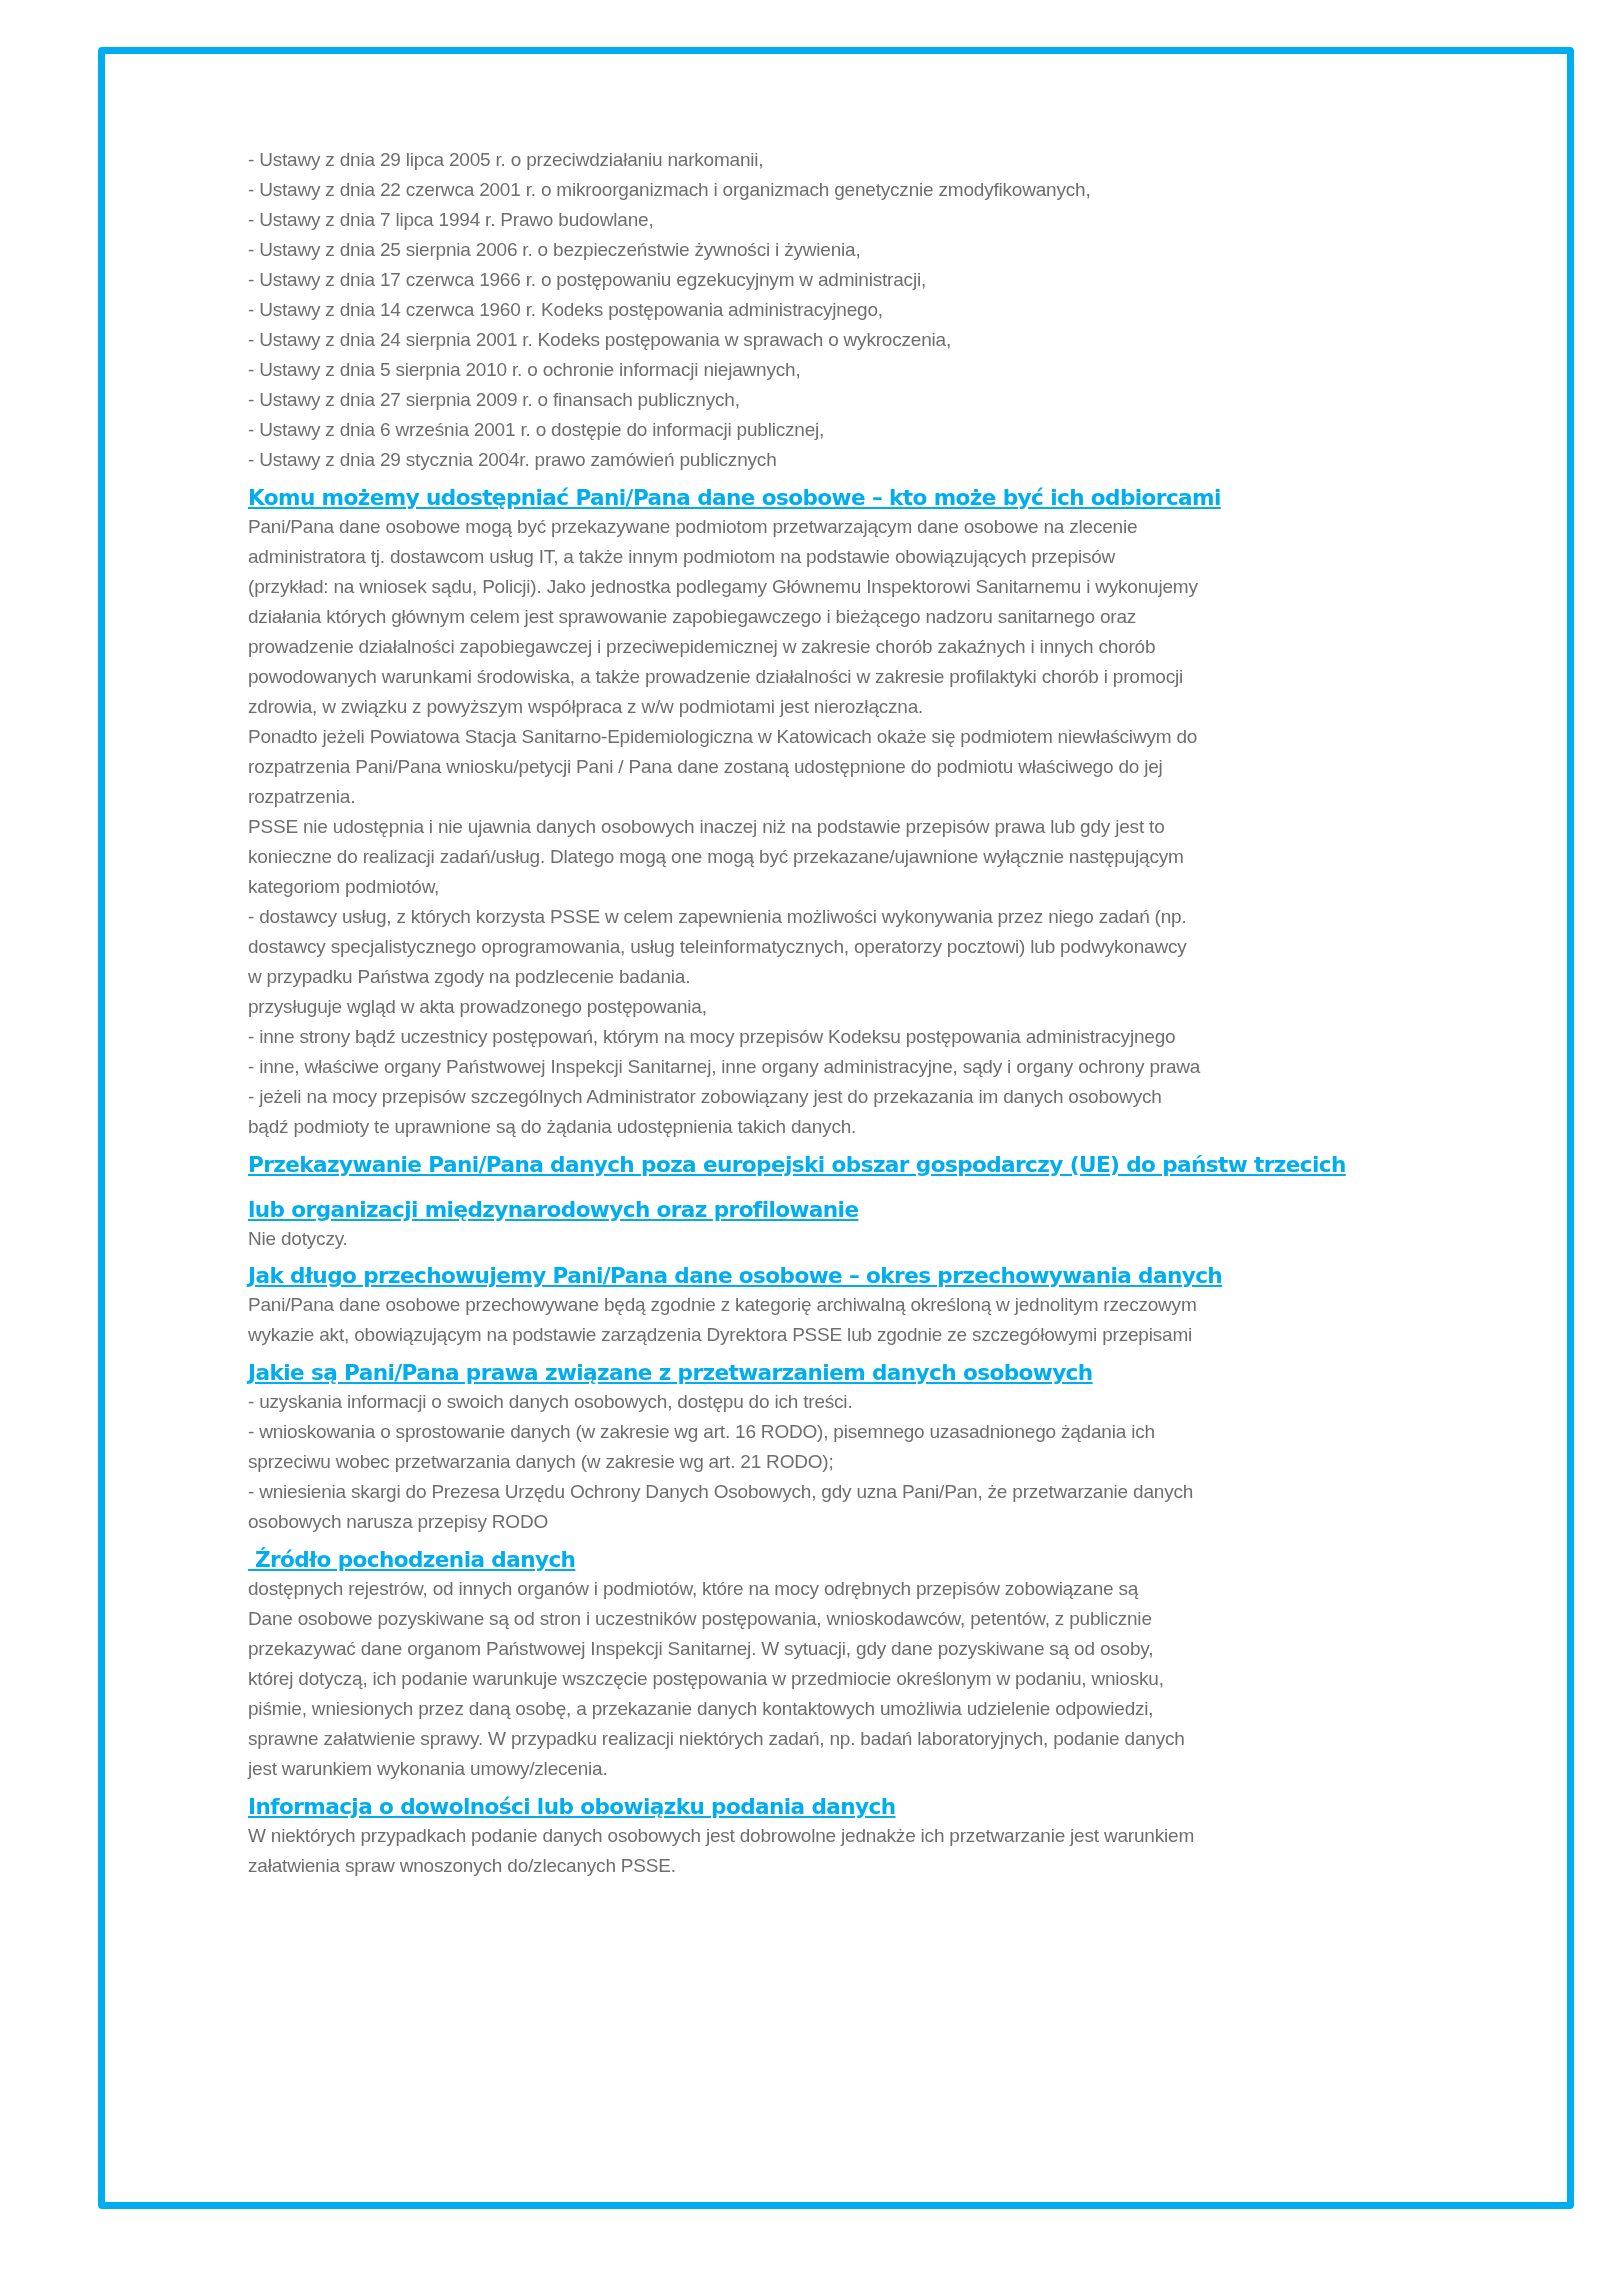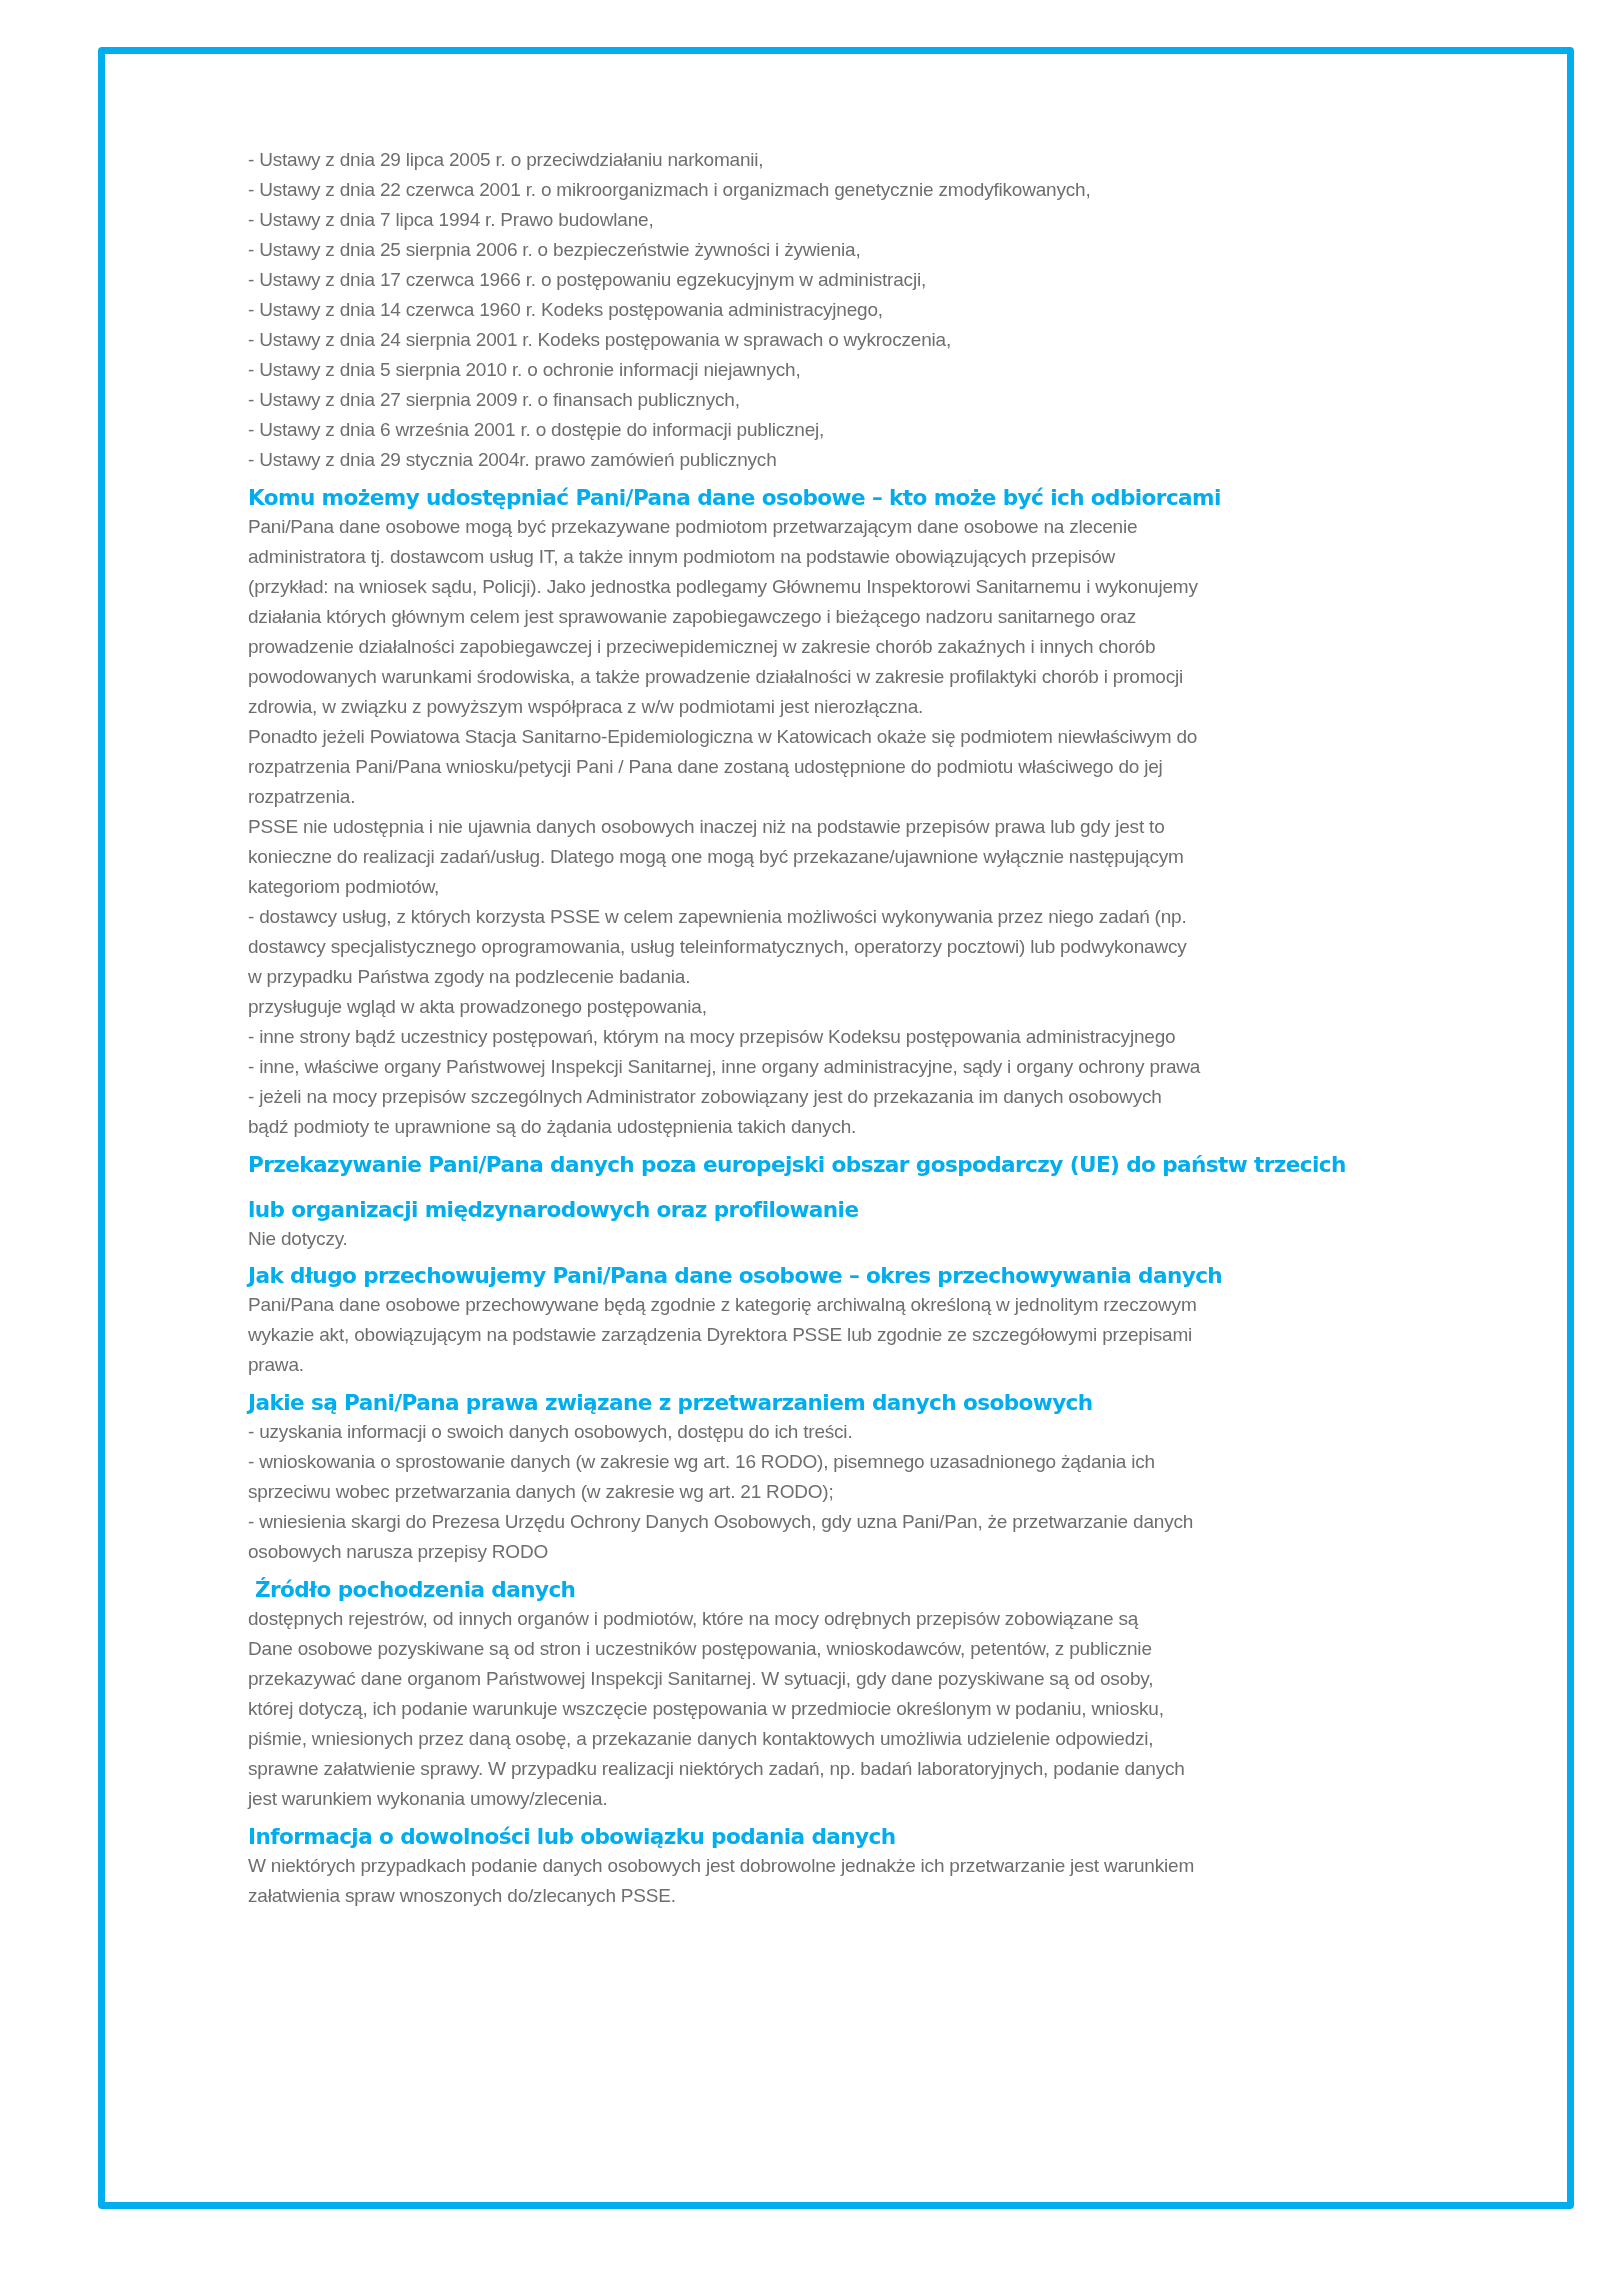--- a/index.html
+++ b/index.html
@@ -11,20 +11,21 @@
     .content {
       position: absolute; left: 248px; top: 145px; width: 1137px;
       font-family: "Liberation Sans", sans-serif; font-size: 19px; line-height: 30px;
       color: #6e6e6e; letter-spacing: -0.2px;
     }
     .content p { margin: 0; white-space: nowrap; }
     h2 {
       font-family: "DejaVu Sans", sans-serif; font-weight: bold; color: #00aeef;
       font-size: 21.6px; line-height: 29px; margin: 7.8px 0 0 0; letter-spacing: -0.6px;
       white-space: nowrap;
+      text-decoration: underline;
     }
   </style>
 </head>
 <body>
 
 <div class="page-frame"></div>
 
 <div class="content" id="content">
   <div id="law-list">
       <p>- Ustawy z dnia 29 lipca 2005 r. o przeciwdziałaniu narkomanii,</p>
@@ -70,21 +71,20 @@
     <h2 style="margin-top:16px">lub organizacji międzynarodowych oraz profilowanie</h2>
     <div>
         <p>Nie dotyczy.</p>
       </div>
   </div>
   <div>
     <h2>Jak długo przechowujemy Pani/Pana dane osobowe – okres przechowywania danych</h2>
     <div>
         <p>Pani/Pana dane osobowe przechowywane będą zgodnie z kategorię archiwalną określoną w jednolitym rzeczowym</p>
         <p>wykazie akt, obowiązującym na podstawie zarządzenia Dyrektora PSSE lub zgodnie ze szczegółowymi przepisami</p>
-        <p>prawa.</p>
       </div>
   </div>
   <div>
     <h2>Jakie są Pani/Pana prawa związane z przetwarzaniem danych osobowych</h2>
     <div>
         <p>- uzyskania informacji o swoich danych osobowych, dostępu do ich treści.</p>
         <p>- wnioskowania o sprostowanie danych (w zakresie wg art. 16 RODO), pisemnego uzasadnionego żądania ich</p>
         <p>sprzeciwu wobec przetwarzania danych (w zakresie wg art. 21 RODO);</p>
         <p>- wniesienia skargi do Prezesa Urzędu Ochrony Danych Osobowych, gdy uzna Pani/Pan, że przetwarzanie danych</p>
         <p>osobowych narusza przepisy RODO</p>

